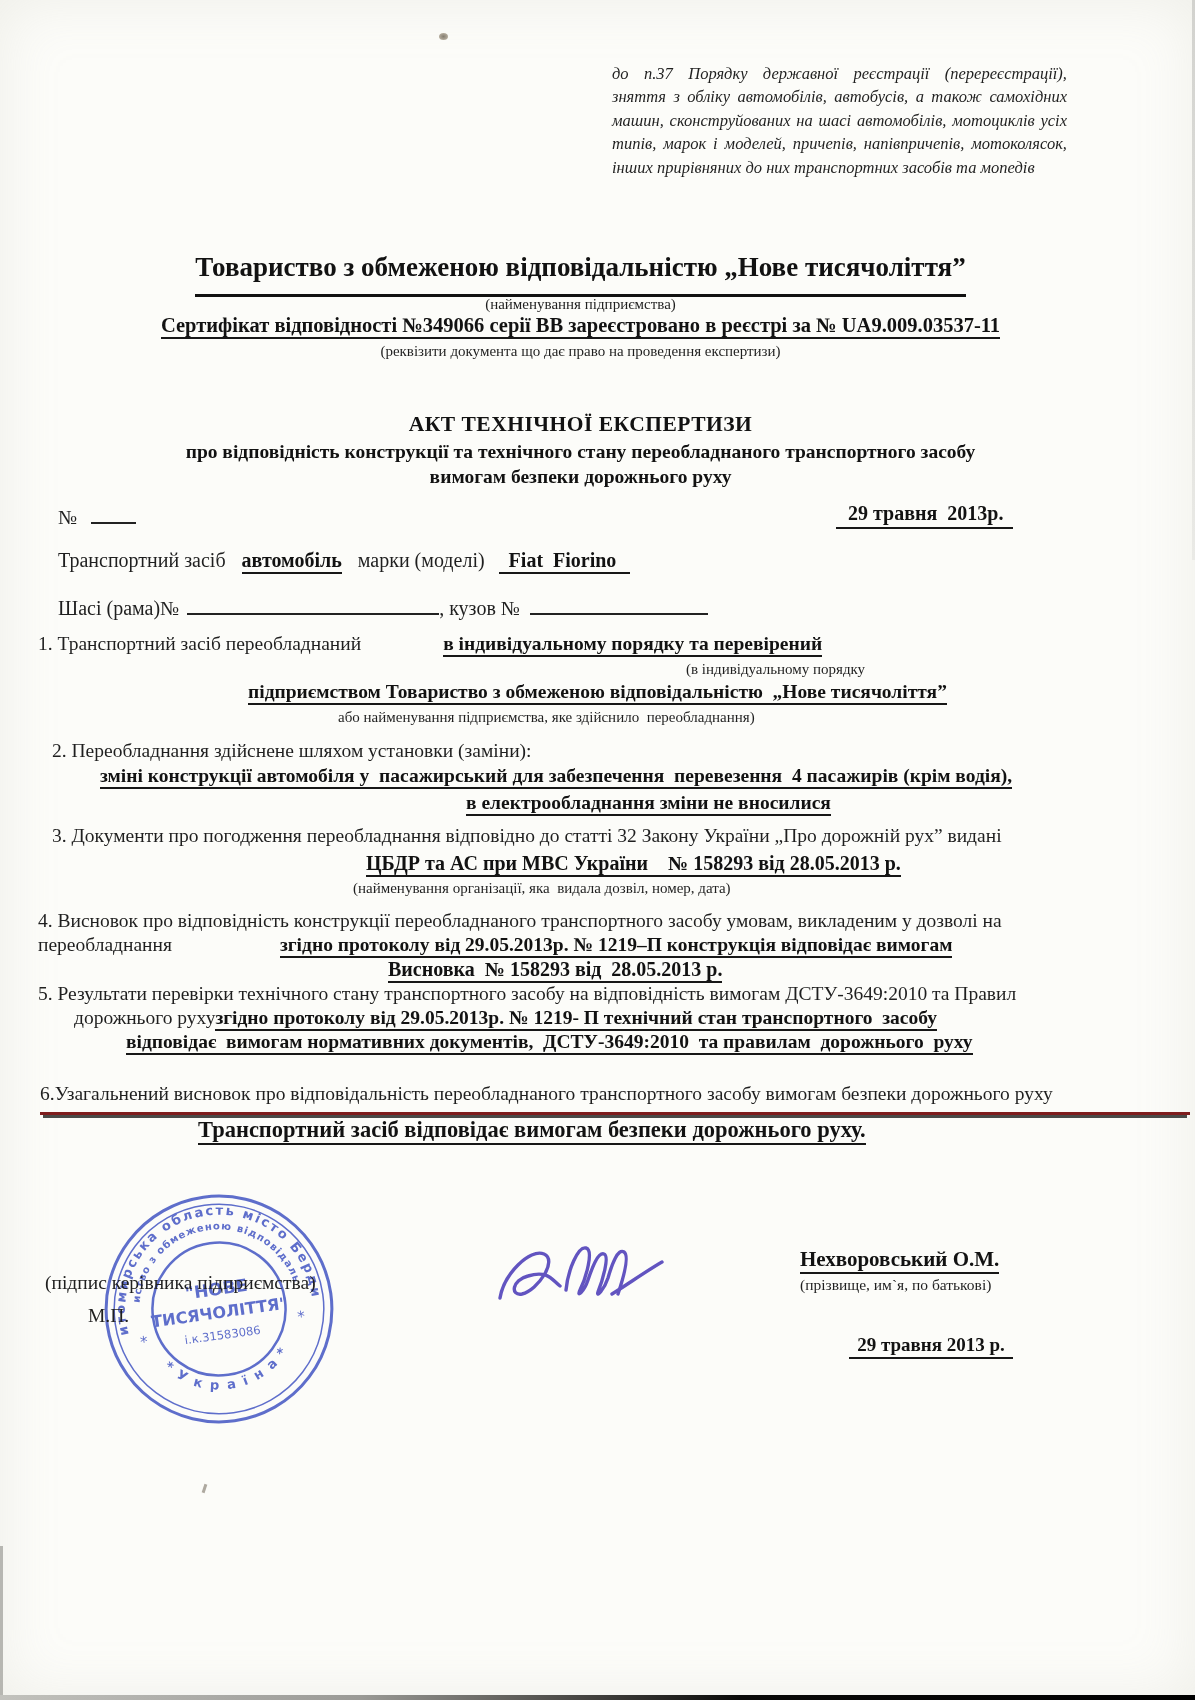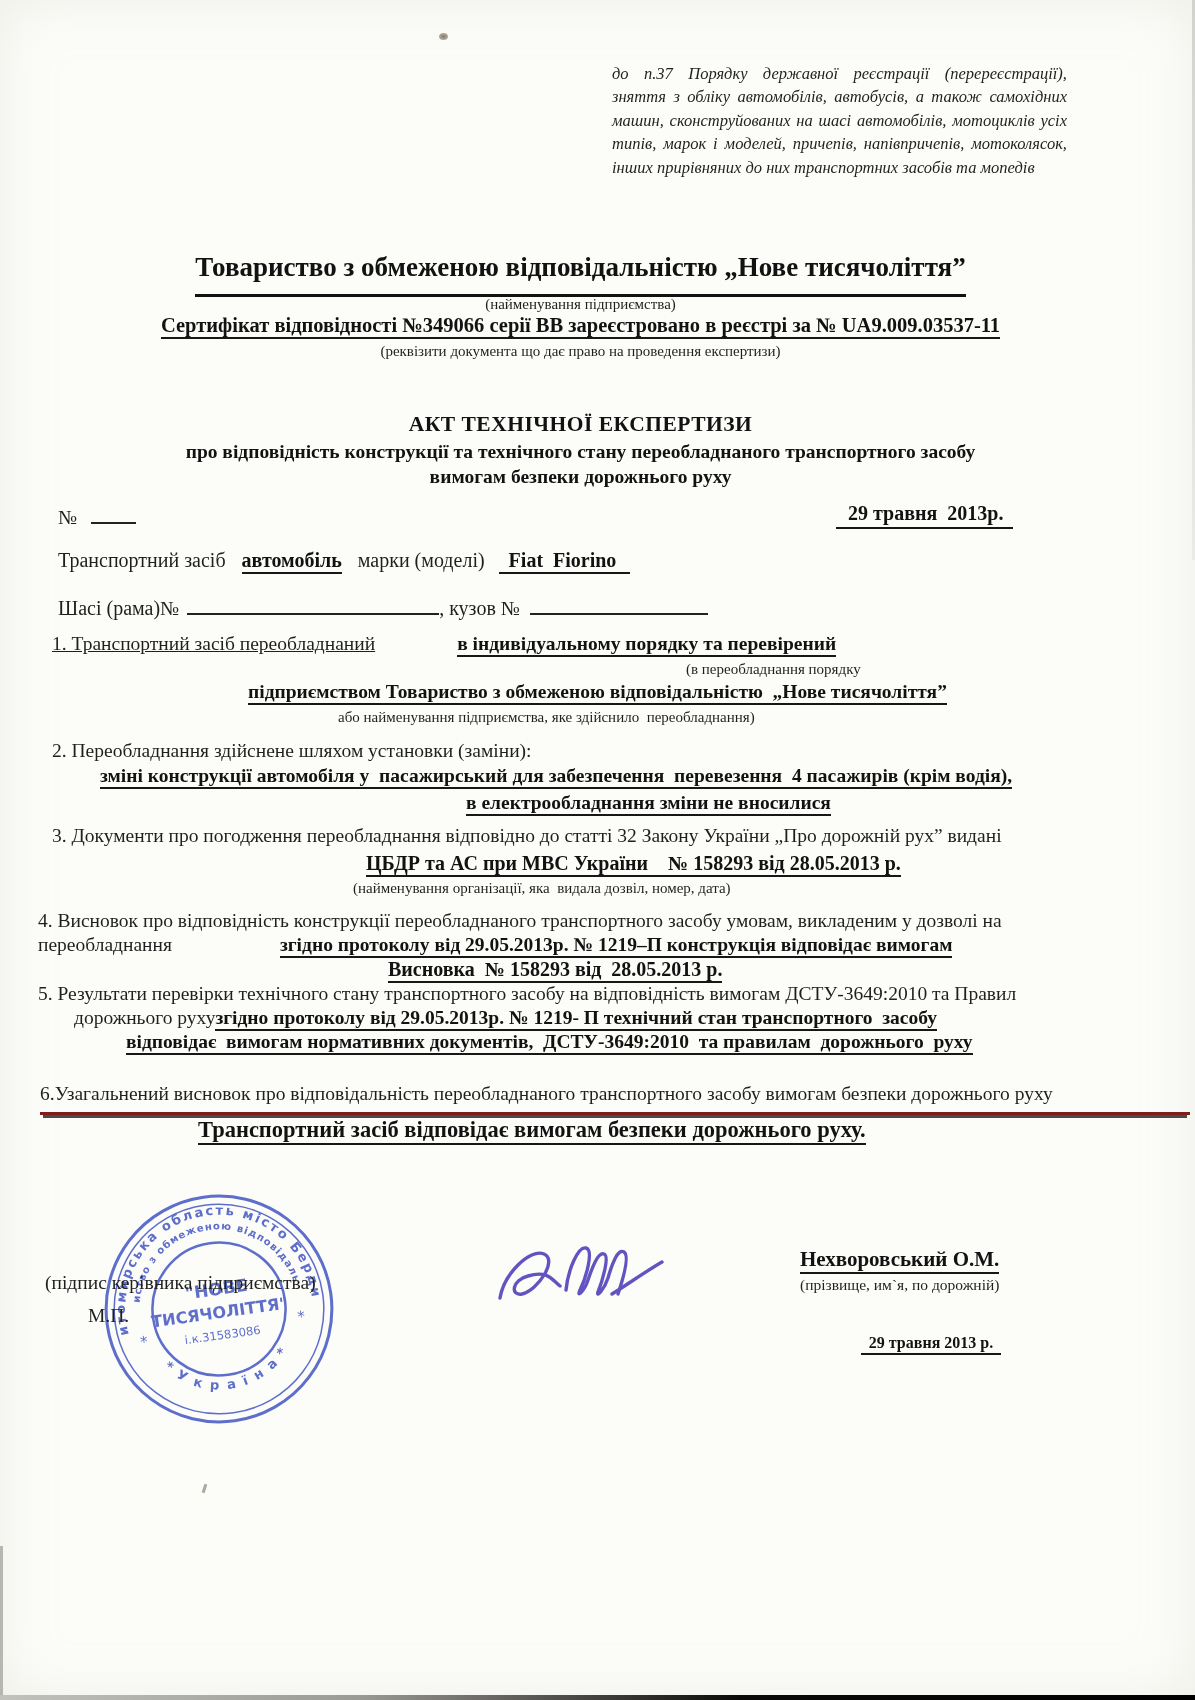--- a/index.html
+++ b/index.html
@@ -62,22 +62,22 @@
     <div class="line ctr b" style="top:412px;font-size:21.5px;letter-spacing:.5px;">АКТ ТЕХНІЧНОЇ ЕКСПЕРТИЗИ</div>
     <div class="line ctr b" style="top:441px;">про відповідність конструкції та технічного стану переобладнаного транспортного засобу</div>
     <div class="line ctr b" style="top:466px;">вимогам безпеки дорожнього руху</div>
 
     <div class="line" style="top:502px;font-size:20px;left:0;width:100%;"><span style="margin-left:20px;">№</span><span class="blank" style="width:45px;margin-left:14px;"></span><span class="b u2" style="position:absolute;left:798px;padding:0 10px 2px 12px;">29 травня  2013р.</span></div>
 
     <div class="line" style="top:549px;font-size:20px;"><span style="margin-left:20px;">Транспортний засіб</span><span class="b u2" style="margin-left:16px;">автомобіль</span><span style="margin-left:16px;">марки (моделі)</span><span class="b u2" style="margin-left:14px;padding:0 14px 1px 10px;">Fiat  Fiorino</span></div>
 
     <div class="line" style="top:593px;font-size:20px;"><span style="margin-left:20px;">Шасі (рама)№</span><span class="blank" style="width:252px;margin-left:8px;"></span><span>, кузов №</span><span class="blank" style="width:178px;margin-left:10px;"></span></div>
 
-    <div class="line" style="top:633px;"><span style="margin-left:14px;text-decoration:underline;">1. Транспортний засіб переобладнаний</span><span class="b u25" style="margin-left:82px;">в індивідуальному порядку та перевірений</span></div>
-    <div class="line small" style="top:661px;left:648px;">(в переобладнання порядку</div>
+    <div class="line" style="top:633px;"><span style="">1. Транспортний засіб переобладнаний</span><span class="b u25" style="margin-left:82px;">в індивідуальному порядку та перевірений</span></div>
+    <div class="line small" style="top:661px;left:648px;">(в індивідуальному порядку</div>
     <div class="line" style="top:681px;left:210px;"><span class="b u25">підприємством Товариство з обмеженою відповідальністю  „Нове тисячоліття”</span></div>
     <div class="line small" style="top:709px;left:300px;">або найменування підприємства, яке здійснило  переобладнання)</div>
 
     <div class="line" style="top:740px;"><span style="margin-left:14px;">2. Переобладнання здійснене шляхом установки (заміни):</span></div>
     <div class="line" style="top:765px;left:62px;"><span class="b u25">зміні конструкції автомобіля у  пасажирський для забезпечення  перевезення  4 пасажирів (крім водія),</span></div>
     <div class="line" style="top:792px;left:428px;"><span class="b u25">в електрообладнання зміни не вносилися</span></div>
 
     <div class="line" style="top:825px;"><span style="margin-left:14px;">3. Документи про погодження переобладнання відповідно до статті 32 Закону України „Про дорожній рух” видані</span></div>
     <div class="line" style="top:852px;left:328px;font-size:20px;"><span class="b u25">ЦБДР та АС при МВС України    № 158293 від 28.05.2013 р.</span></div>
     <div class="line small" style="top:880px;left:315px;">(найменування організації, яка  видала дозвіл, номер, дата)</div>
@@ -122,23 +122,23 @@
   <svg class="signature" viewBox="0 0 195 95">
     <g fill="none" stroke="#5a4cbe" stroke-width="3.4" stroke-linecap="round" stroke-linejoin="round" opacity="0.95">
       <path d="M10,66 C14,42 40,16 54,22 C68,28 48,58 32,62 C20,64 22,48 38,44 C58,38 62,48 70,54"></path>
       <path d="M76,58 C78,38 88,14 96,16 C104,18 96,46 90,58 C86,66 94,60 98,48 C102,36 108,20 114,22 C120,24 112,50 108,60 C106,66 114,58 118,46 C122,32 128,16 134,20 C140,24 132,50 128,62"></path>
       <path d="M122,62 C138,52 158,38 172,30"></path>
     </g>
   </svg>
 
   <div class="name-block">
     <div style="font-size:21px;"><span class="b u25">Нехворовський О.М.</span></div>
-    <div class="name-note">(прізвище, им`я, по дорожній)</div>
+    <div class="name-note">(прізвище, им`я, по батькові)</div>
   </div>
-  <div class="f-date"><span class="b u25" style="font-size:16px;padding:0 8px 2px 8px;">29 травня 2013 р.</span></div>
+  <div class="f-date"><span class="b u25" style="font-size:19px;padding:0 8px 2px 8px;">29 травня 2013 р.</span></div>
 
   <div class="speck"></div>
   <div class="tick"></div>
   <div class="edge-right"></div>
   <div class="edge-left"></div>
   <div class="edge-bottom"></div>
 
 </div>
 
 </body></html>

